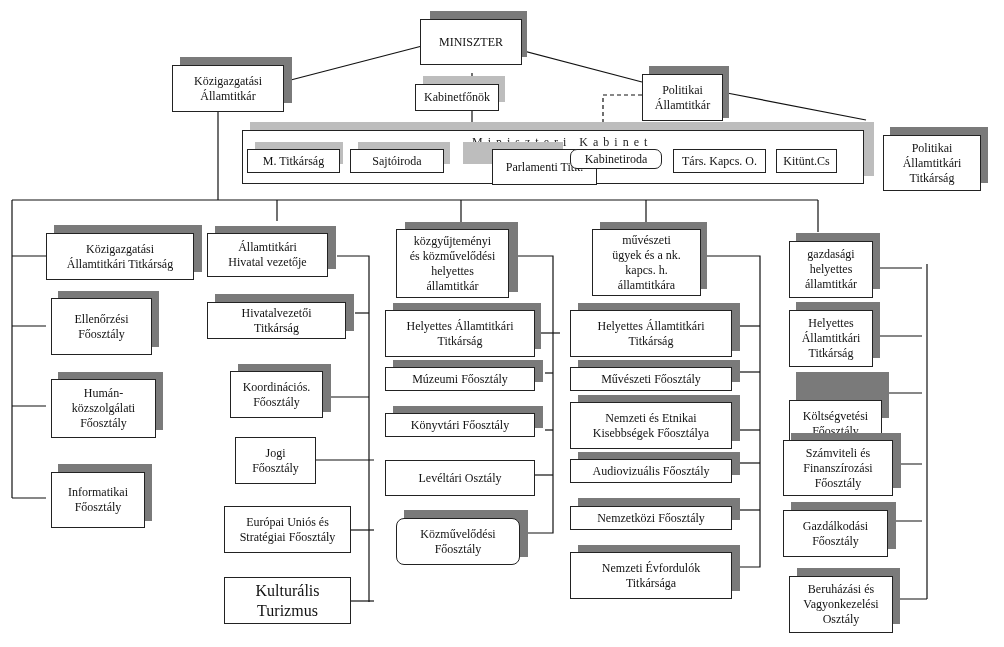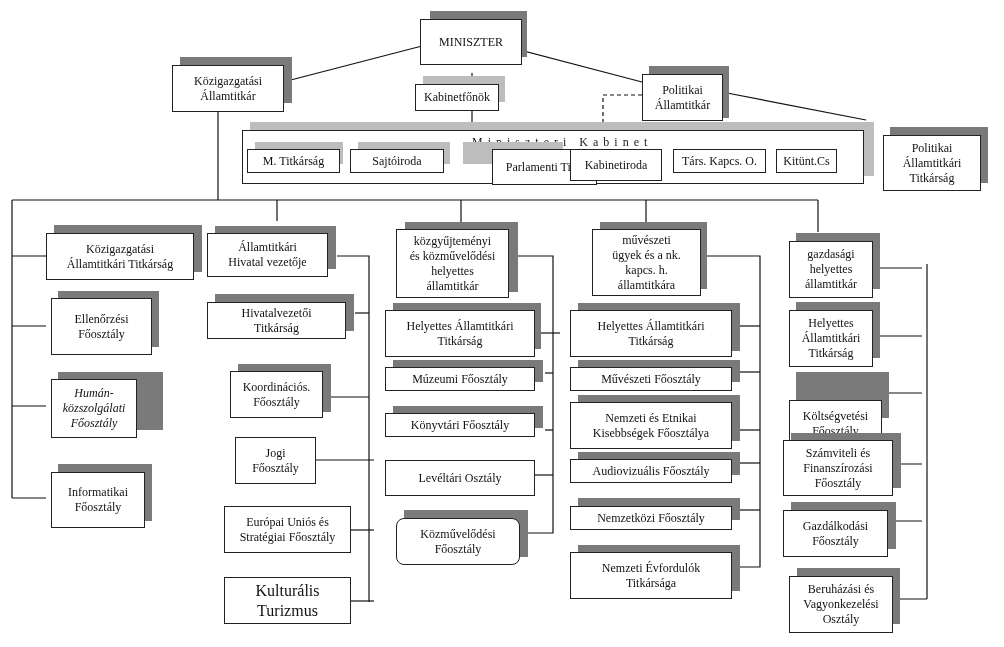--- a/index.html
+++ b/index.html
@@ -94,32 +94,32 @@
 <div class="shadow light" style="left:250px;top:122px;width:624px;height:54px;"></div>
 <div class="cabinet" style="left:242px;top:130px;width:622px;height:54px;"></div>
 <div class="cabinet-title" style="left:472px;top:135px;">Miniszteri Kabinet</div>
 
 <div class="shadow light" style="left:255px;top:142px;width:88px;height:22px;"></div>
 <div class="box" style="left:247px;top:149px;width:93px;height:24px;text-align:center;">M. Titkárság</div>
 <div class="shadow light" style="left:358px;top:142px;width:92px;height:22px;"></div>
 <div class="box" style="left:350px;top:149px;width:94px;height:24px;">Sajtóiroda</div>
 <div class="shadow light" style="left:463px;top:142px;width:100px;height:22px;"></div>
 <div class="box" style="left:454px;top:149px;width:105px;height:36px;margin-left:38px;">Parlamenti Titk.</div>
-<div class="box" style="left:570px;top:149px;width:92px;height:32px;">Kabinetiroda</div>
+<div class="box" style="left:570px;top:149px;width:92px;height:20px;border-radius:7px;">Kabinetiroda</div>
 <div class="box" style="left:673px;top:149px;width:93px;height:24px;">Társ. Kapcs. O.</div>
 <div class="box" style="left:776px;top:149px;width:61px;height:24px;">Kitünt.Cs</div>
 
 <div class="shadow" style="left:54px;top:225px;width:148px;height:47px;"></div>
 <div class="box" style="left:46px;top:233px;width:148px;height:47px;">Közigazgatási
 Államtitkári Titkárság</div>
 <div class="shadow" style="left:58px;top:291px;width:101px;height:56px;"></div>
 <div class="box" style="left:51px;top:298px;width:101px;height:57px;">Ellenőrzési
 Főosztály</div>
 <div class="shadow" style="left:58px;top:372px;width:105px;height:58px;"></div>
-<div class="box" style="left:51px;top:379px;width:86px;height:59px;font-style:italic;">Humán-
+<div class="box" style="left:51px;top:379px;width:105px;height:59px;">Humán-
 közszolgálati
 Főosztály</div>
 <div class="shadow" style="left:58px;top:464px;width:94px;height:57px;"></div>
 <div class="box top" style="left:51px;top:472px;width:94px;height:56px;">Informatikai
 Főosztály</div>
 
 <div class="shadow" style="left:215px;top:226px;width:121px;height:43px;"></div>
 <div class="box" style="left:207px;top:233px;width:121px;height:44px;">Államtitkári
 Hivatal vezetője</div>
 <div class="shadow" style="left:215px;top:294px;width:139px;height:37px;"></div>

